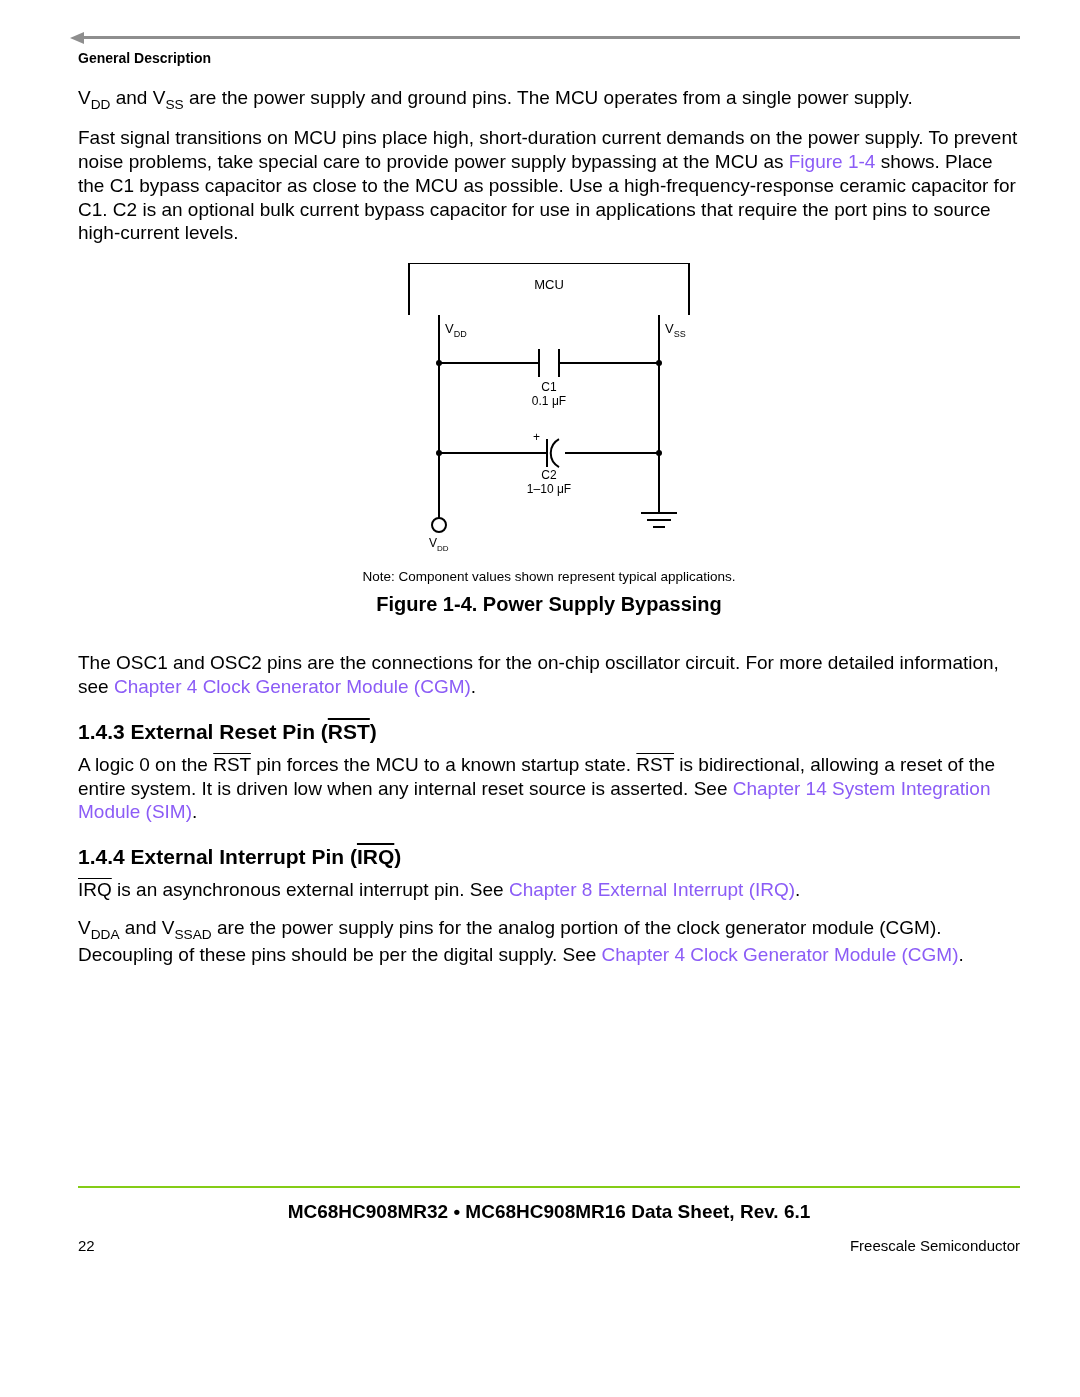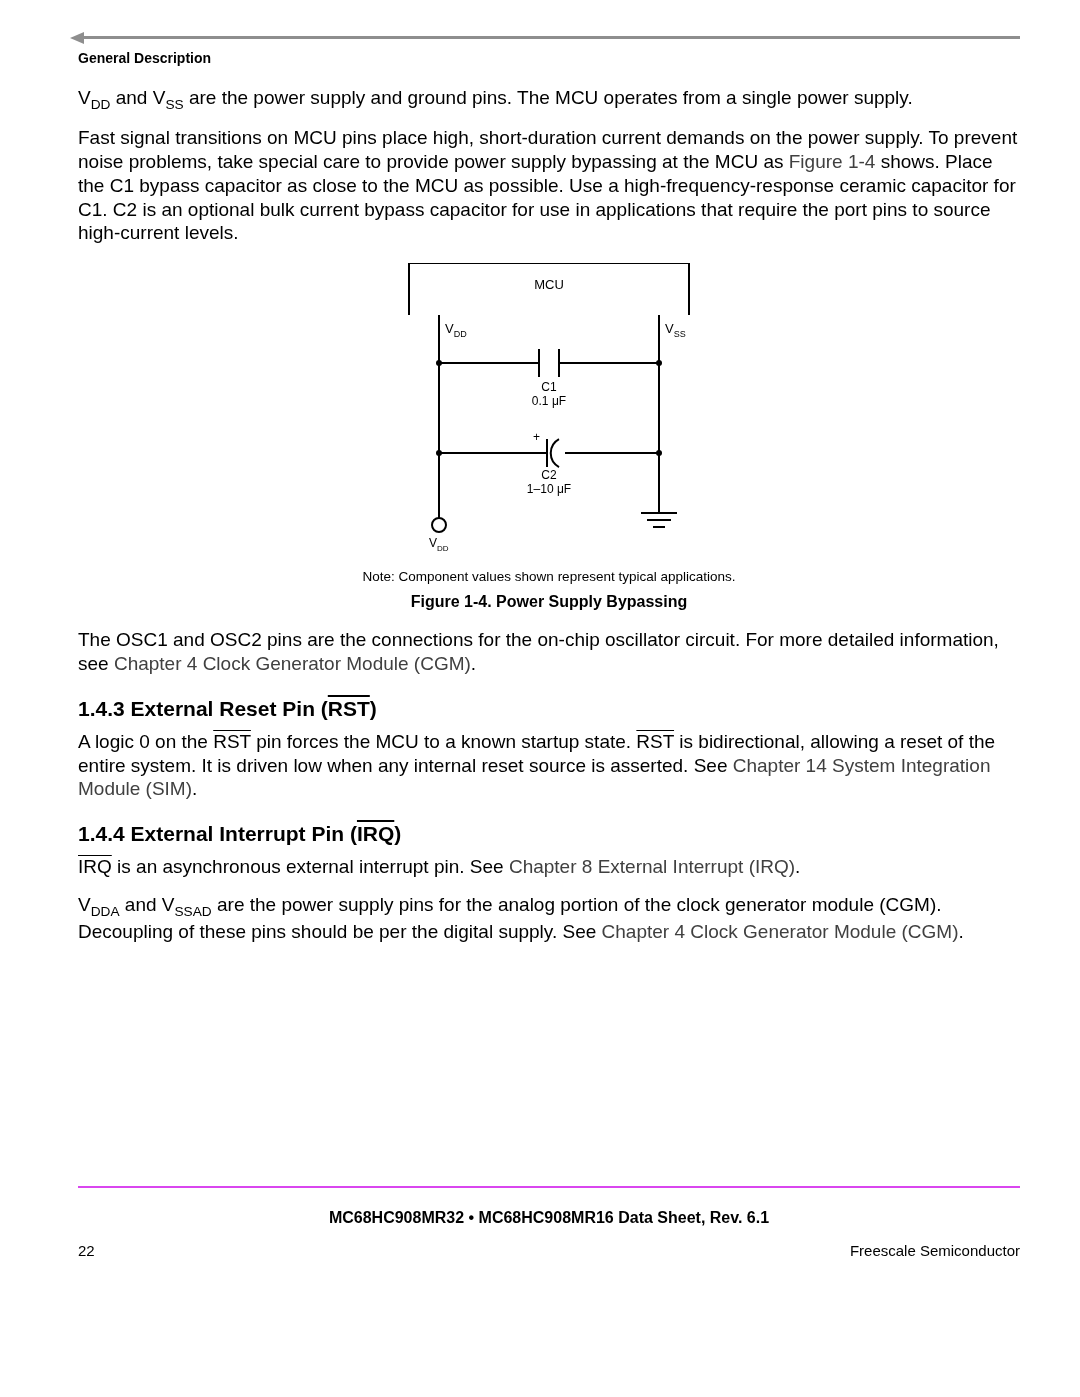--- a/index.html
+++ b/index.html
@@ -44,45 +44,45 @@
   }
   h2.sec {
     font-size: 21px;
     font-weight: bold;
     margin: 20px 0 8px 0;
   }
   p.body {
     margin: 8px 0 14px 0;
     text-align: left;
   }
-  .link { color: #404040; }
+  .link { color: #8b5cf6; }
   .sub { font-size: 0.72em; vertical-align: sub; }
   .ovl { text-decoration: overline; }
   .fig-wrap {
     margin: 18px auto 4px auto;
     width: 360px;
   }
   svg.fig { display: block; }
   .fig-note {
     text-align: center;
     font-size: 13.5px;
     margin: 6px 0 2px 0;
   }
   .fig-caption {
     text-align: center;
-    font-size: 16px;
+    font-size: 20px;
     font-weight: bold;
-    margin: 6px 0 16px 0;
+    margin: 6px 0 34px 0;
   }
   .footer-rule {
-    border-top: 2px solid #d946ef;
+    border-top: 2px solid #84cc16;
     margin-top: 40px;
-    padding-top: 20px;
+    padding-top: 12px;
     text-align: center;
-    font-size: 16px;
+    font-size: 19px;
     font-weight: bold;
   }
   .footer-row {
     display: flex;
     justify-content: space-between;
     font-size: 15px;
     margin-top: 14px;
   }
   .content-block { min-height: 1060px; }
 </style>

